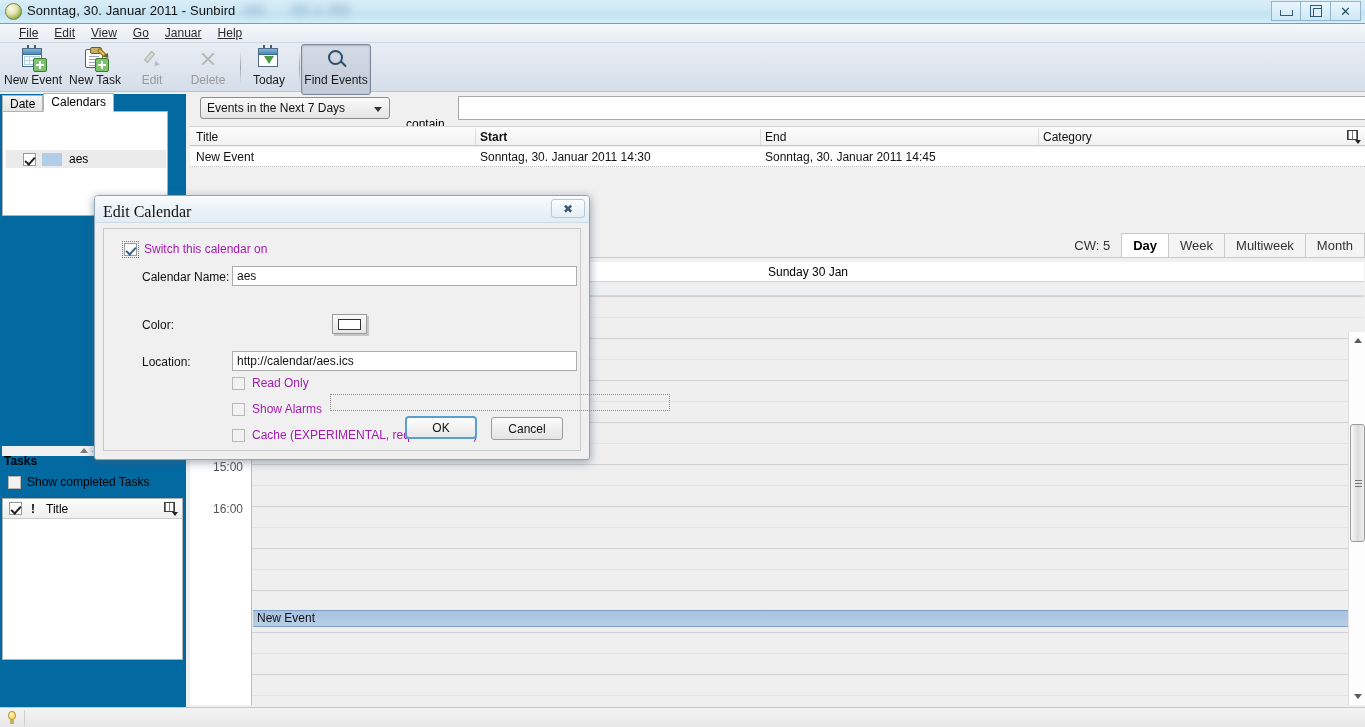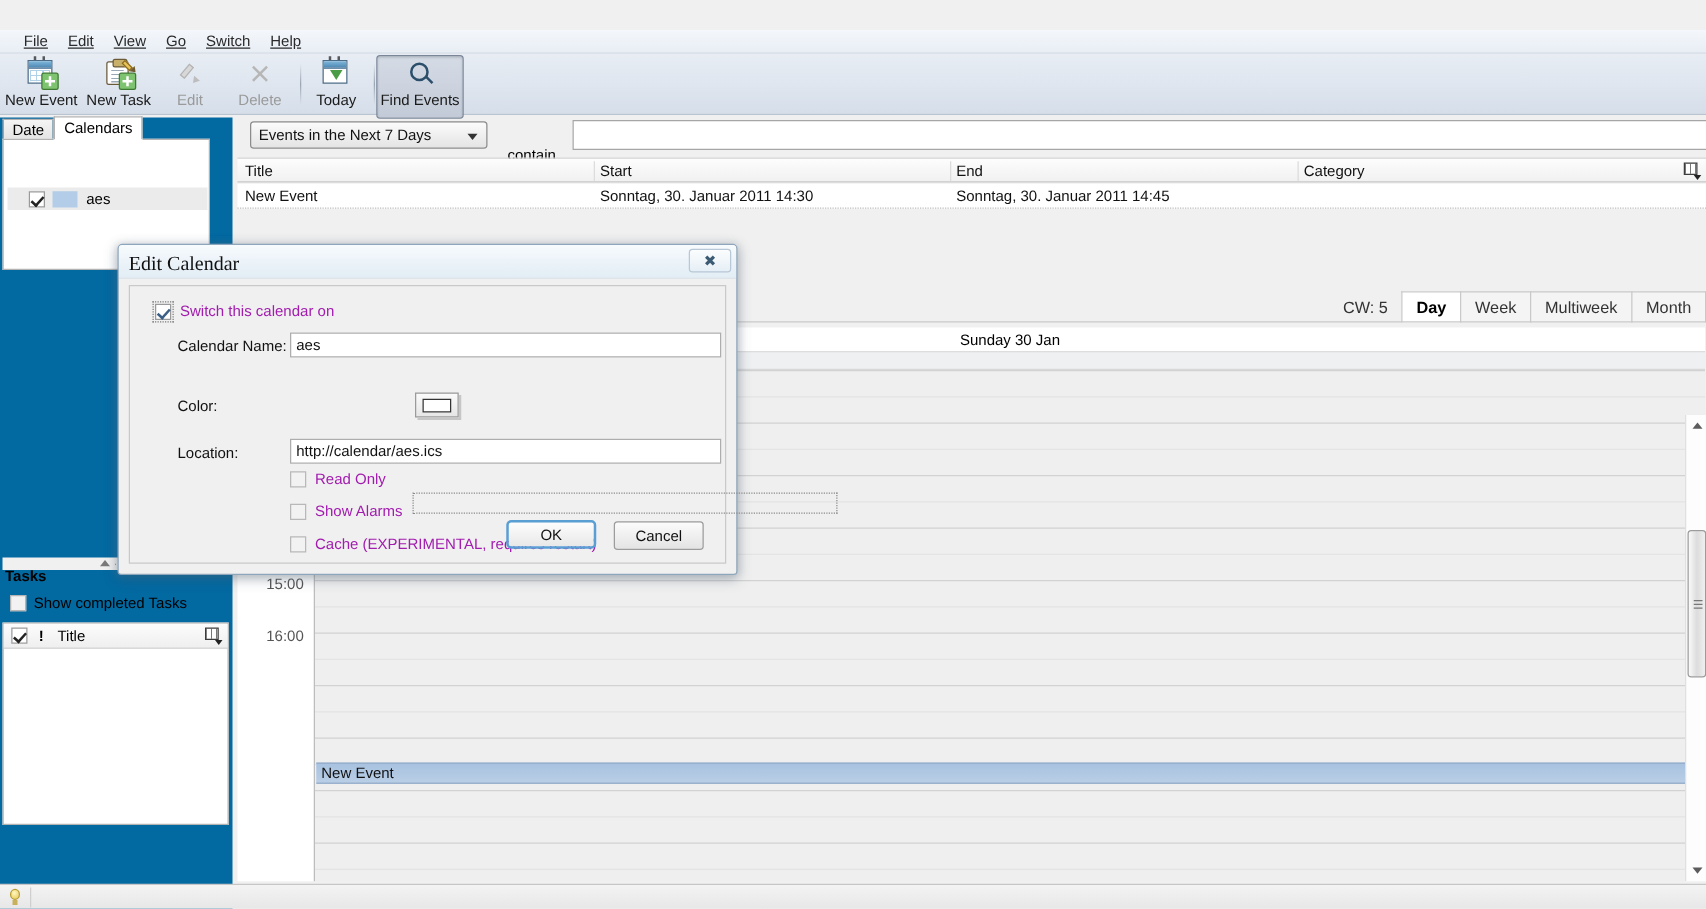--- a/index.html
+++ b/index.html
@@ -362,27 +362,48 @@
   .show-alarms-focus {
     position: absolute; left: 226px; top: 165px; width: 340px; height: 17px;
     border: 1px dotted #8a8a8a; box-sizing: border-box;
   }
 </style>
 </head>
 <body>
 
 <div id="app">
 
+  <div class="titlebar">
+    <div class="titlebar-icon"></div>
+    <div class="titlebar-title">Sonntag, 30. Januar 2011 - Sunbird</div>
+    <div class="titlebar-blur">
+      <div class="blob" style="left:0;top:2px;width:22px;height:9px;"></div>
+      <div class="blob" style="left:48px;top:1px;width:18px;height:10px;"></div>
+      <div class="blob" style="left:70px;top:3px;width:10px;height:8px;"></div>
+      <div class="blob" style="left:85px;top:1px;width:22px;height:10px;"></div>
+    </div>
+    <div class="wincontrols">
+      <div class="wc-btn">
+          <span class="wc-min-glyph"></span>
+        </div>
+      <div class="wc-btn">
+          <span class="wc-max-glyph"></span>
+        </div>
+      <div class="wc-btn">
+          <span>✕</span>
+        </div>
+    </div>
+  </div>
 
   <div class="menubar">
     <div class="menu-item"><u>File</u></div>
     <div class="menu-item"><u>Edit</u></div>
     <div class="menu-item"><u>View</u></div>
     <div class="menu-item"><u>Go</u></div>
-    <div class="menu-item"><u>Switch</u></div>
+    <div class="menu-item"><u>Januar</u></div>
     <div class="menu-item"><u>Help</u></div>
   </div>
 
   <div class="toolbar">
     <div class="tb-btn" style="left:4px;width:58px;">
       <div class="tb-icon">
         <div class="cal-ring" style="left:7px;"></div>
           <div class="cal-ring" style="left:14px;"></div>
         <div class="cal-ico">
             <div class="cal-grid"></div>
@@ -470,21 +491,21 @@
     </div>
     <div class="contain-label">contain</div>
     <input class="search-input" type="text" value="" style="">
 
   </div>
 
   <div class="evlist">
     <div class="evlist-head">
       <div class="evcol" style="left:6px;">Title</div>
       <div class="evcol-sep" style="left:285px;"></div>
-      <div class="evcol" style="left:290px;">Start</div>
+      <div class="evcol" style="left:290px;font-weight:bold;">Start</div>
       <div class="evcol-sep" style="left:570px;"></div>
       <div class="evcol" style="left:575px;">End</div>
       <div class="evcol-sep" style="left:848px;"></div>
       <div class="evcol" style="left:853px;">Category</div>
       <div class="colpicker">
           <i></i>
           <b></b>
         </div>
     </div>
     <div class="evlist-row">

